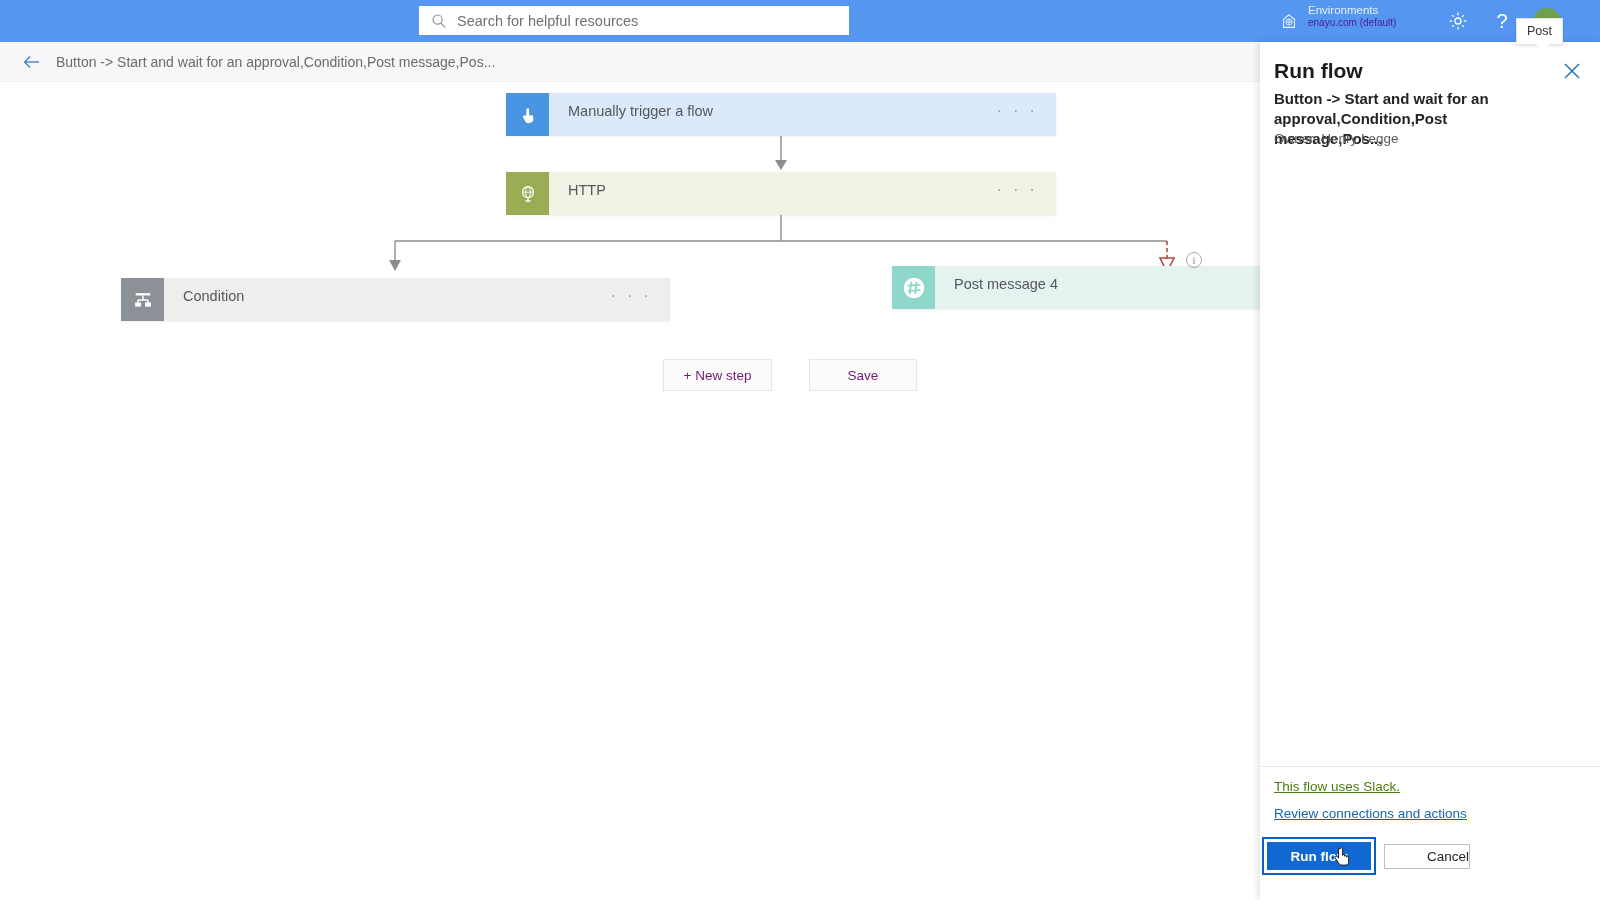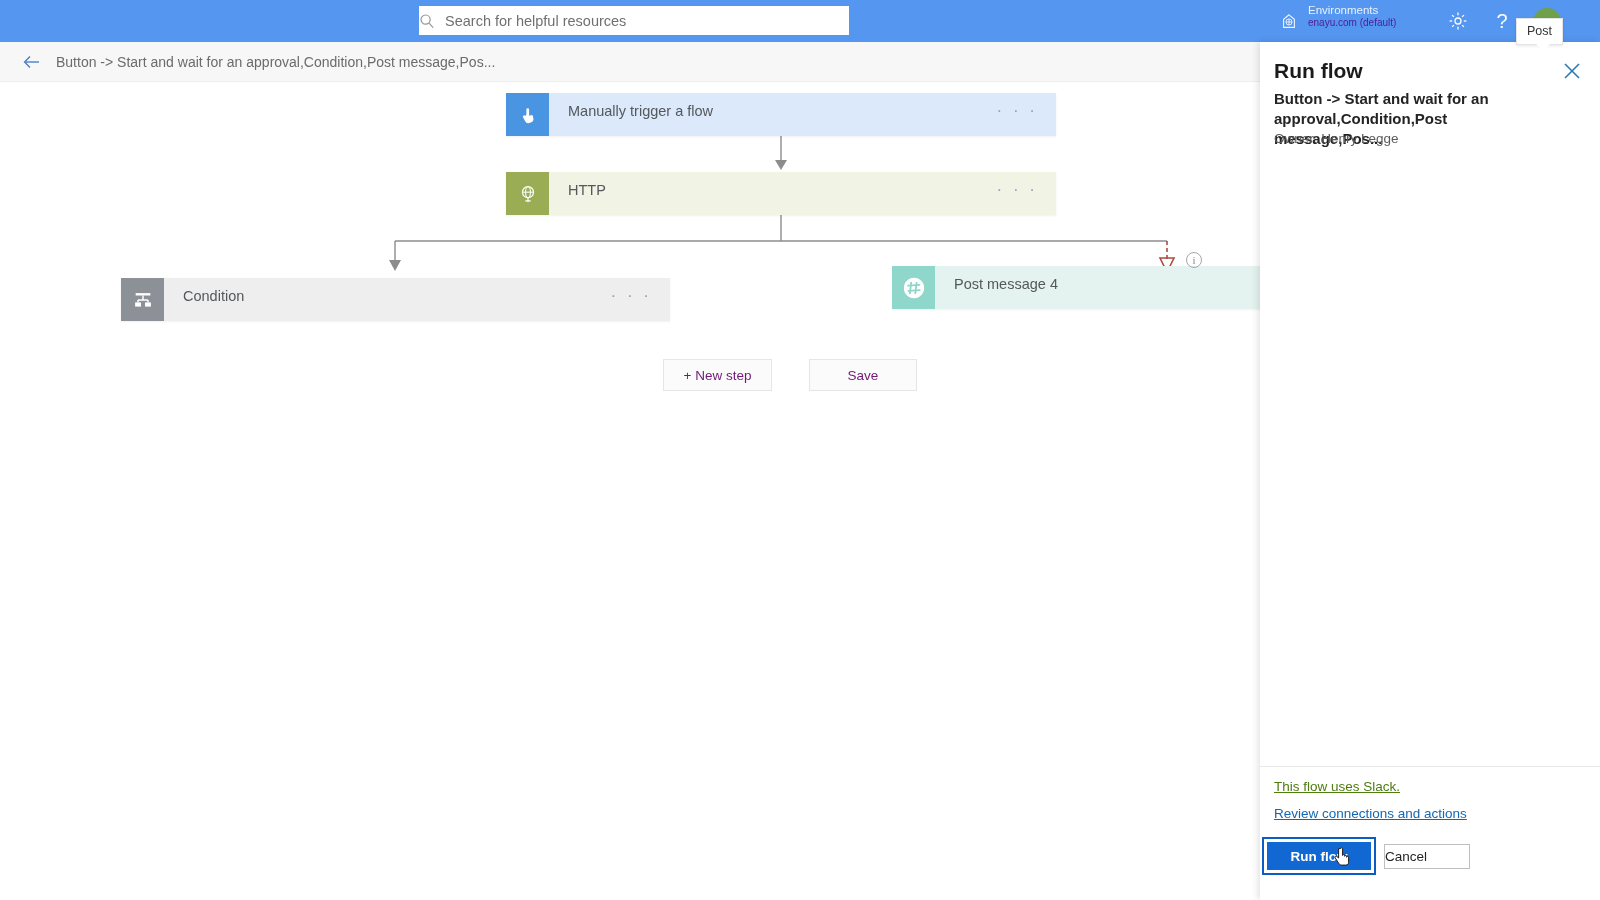--- a/index.html
+++ b/index.html
@@ -14,20 +14,21 @@
   
   .topbar {
     position: absolute; left: 0; top: 0; width: 1600px; height: 42px;
     background: #5596f0;
     display: flex; align-items: center;
   }
   .search-box {
     position: absolute; left: 419px; top: 6px; width: 430px; height: 29px;
     background: #ffffff;
     display: flex; align-items: center;
+    padding-left: 12px;
     border: none;
   }
   .search-icon { width: 16px; height: 16px; flex: 0 0 auto; opacity: .75; }
   .search-text {
     font-size: 14.5px; color: #707070; margin-left: 10px;
     font-family: "Liberation Sans", sans-serif;
   }
   .env-block {
     position: absolute; left: 1308px; top: 3px;
     color: #ffffff; line-height: 1.25;
@@ -199,21 +200,21 @@
     font-size: 13.5px; font-weight: bold;
     display: flex; align-items: center; justify-content: center;
     cursor: pointer; border: none;
     font-family: "Liberation Sans", sans-serif;
   }
   .btn-cancel {
     position: absolute; left: 124px; top: 77px;
     width: 86px; height: 25px;
     background: #ffffff; border: 1px solid #bfbfbf;
     font-size: 13.5px; color: #242424;
-    display: flex; align-items: center; justify-content: flex-start;
+    display: flex; align-items: center; justify-content: flex-end;
     cursor: pointer;
     font-family: "Liberation Sans", sans-serif;
   }
   .cursor-ptr {
     position: absolute; left: 1332px; top: 845px;
     width: 20px; height: 26px; z-index: 70; pointer-events: none;
   }
 </style>
 </head>
 <body>

